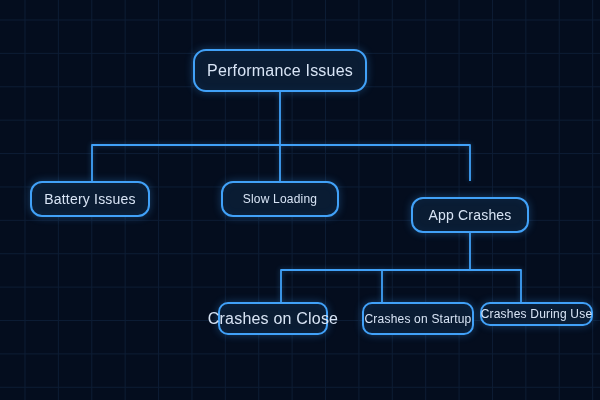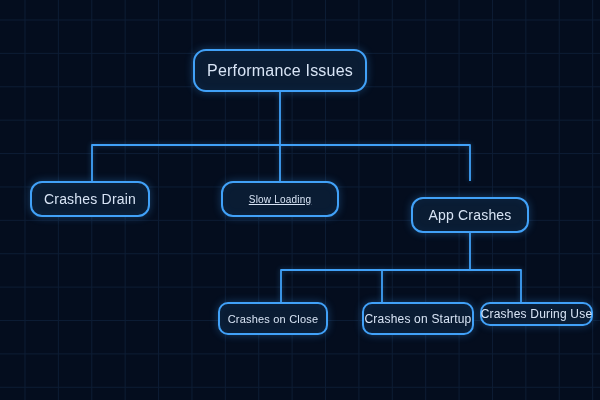--- a/index.html
+++ b/index.html
@@ -46,19 +46,19 @@
 <div class="canvas" style="--bg: #040d1e; --grid: #0c1c34; --accent: #41a1f8; --fill: #0a1c33; --text: #d8e4f5;">
   <svg class="edges" width="600" height="400" viewBox="0 0 600 400" aria-hidden="true">
       <polyline points="280,92 280,181" fill="none" stroke="#41a1f8" stroke-width="1.8" stroke-linejoin="round"></polyline>
       <polyline points="92,181 92,145 470,145 470,181" fill="none" stroke="#41a1f8" stroke-width="1.8" stroke-linejoin="round"></polyline>
       <polyline points="470,217 470,270" fill="none" stroke="#41a1f8" stroke-width="1.8" stroke-linejoin="round"></polyline>
       <polyline points="281,302 281,270 521,270 521,302" fill="none" stroke="#41a1f8" stroke-width="1.8" stroke-linejoin="round"></polyline>
       <polyline points="382,270 382,302" fill="none" stroke="#41a1f8" stroke-width="1.8" stroke-linejoin="round"></polyline>
     </svg>
 
   <div class="node" style="left: 193px; top: 49px; width: 174px; height: 43px; font-size: 16px; border-radius: 13px;">Performance Issues</div>
-  <div class="node" style="left: 30px; top: 181px; width: 120px; height: 36px; font-size: 14px; border-radius: 12px;">Crashes Drain</div>
-  <div class="node" style="left: 221px; top: 181px; width: 118px; height: 36px; font-size: 10px; border-radius: 12px; text-decoration: underline;">Slow Loading</div>
+  <div class="node" style="left: 30px; top: 181px; width: 120px; height: 36px; font-size: 14px; border-radius: 12px;">Battery Issues</div>
+  <div class="node" style="left: 221px; top: 181px; width: 118px; height: 36px; font-size: 12px; border-radius: 12px;">Slow Loading</div>
   <div class="node" style="left: 411px; top: 181px; width: 118px; height: 36px; font-size: 14px; border-radius: 12px; margin-top: 16px;">App Crashes</div>
-  <div class="node" style="left: 218px; top: 302px; width: 110px; height: 33px; font-size: 11px; border-radius: 10px;">Crashes on Close</div>
+  <div class="node" style="left: 218px; top: 302px; width: 110px; height: 33px; font-size: 16px; border-radius: 10px;">Crashes on Close</div>
   <div class="node" style="left: 338px; top: 302px; width: 112px; height: 33px; font-size: 12px; border-radius: 10px; margin-left: 24px;">Crashes on Startup</div>
   <div class="node" style="left: 480px; top: 302px; width: 113px; height: 24px; font-size: 12px; border-radius: 10px;">Crashes During Use</div>
 </div>
 
 </body></html>

